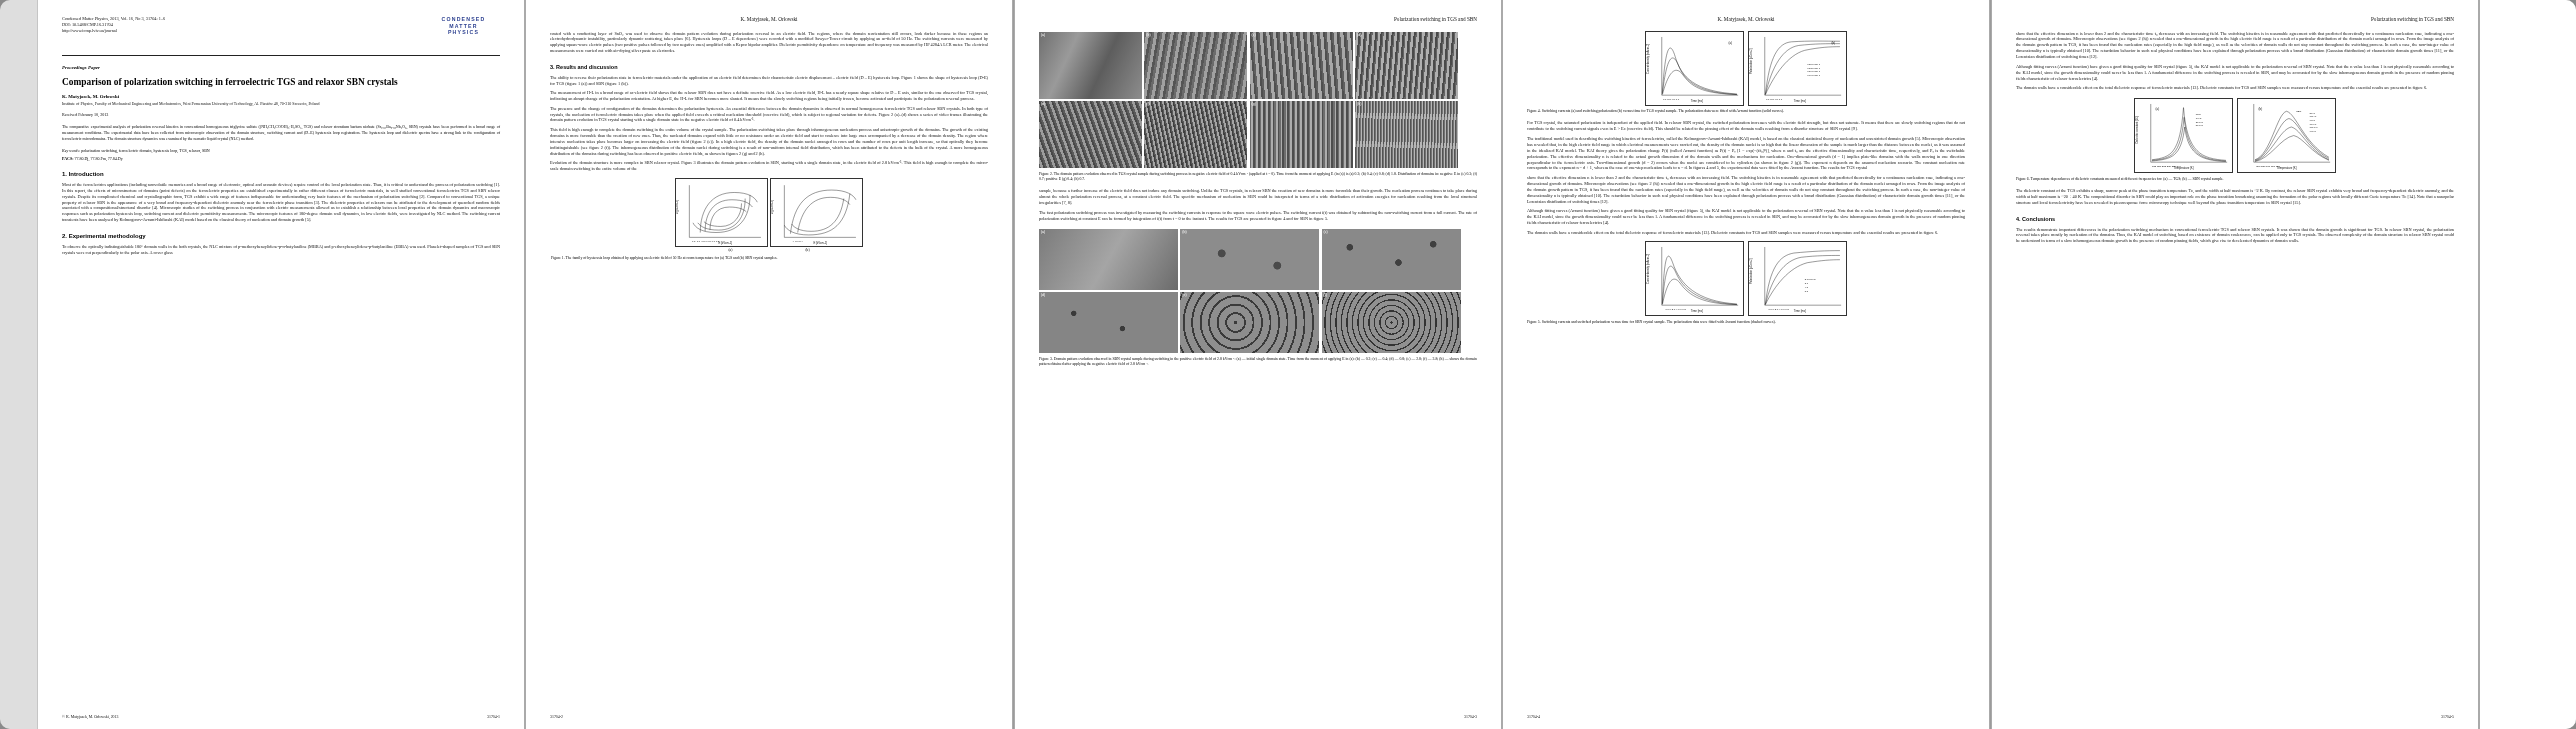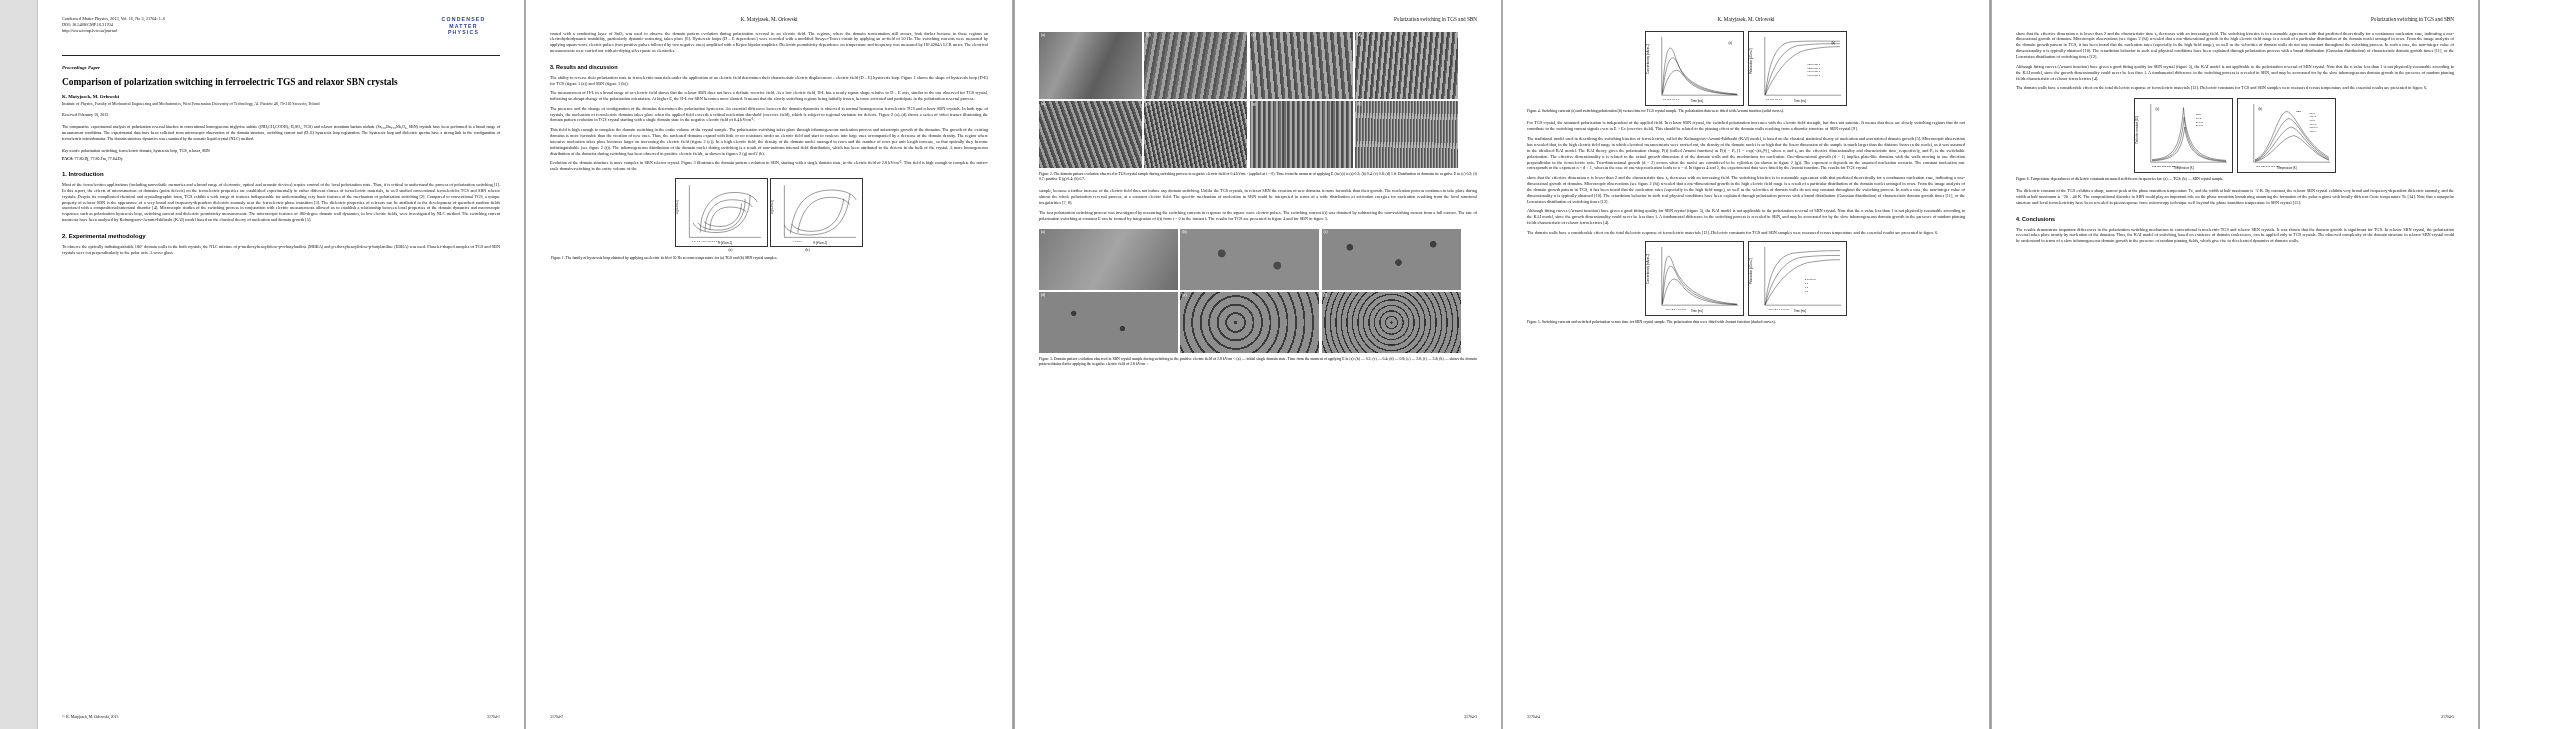--- a/index.html
+++ b/index.html
@@ -1,17 +1,17 @@
 <!DOCTYPE html>
 <html style="font-size:9.7px"><head>
 <meta charset="utf-8">
 <style>
   html,body{margin:0;padding:0;background:#8a8a8a;}
   body{font-family:"Liberation Serif", serif;}
-  .sheet{position:relative;width:2576px;height:729px;background:#9b9b9b;overflow:hidden;}
+  .sheet{position:relative;width:2576px;height:729px;background:#9b9b9b;overflow:hidden;border-radius:10px;}
   .spine{position:absolute;left:0;top:0;width:38px;height:729px;background:#dedede;}
   .page{position:absolute;top:0;background:#ffffff;height:729px;box-shadow:0 0 0 0.6px #b5b5b5;}
   .p1{left:38px;width:486px;}
   .p2{left:526px;width:486px;}
   .p3{left:1015px;width:486px;}
   .p4{left:1503px;width:486px;}
   .p5{left:1992px;width:486px;}
   .p6{left:2480px;width:96px;}
   .inner{position:absolute;left:24px;right:24px;top:16px;bottom:17px;}
   .runhead{font-family:"Liberation Serif",serif;font-size:5.2px;color:#111;text-align:center;border-bottom:0;}

